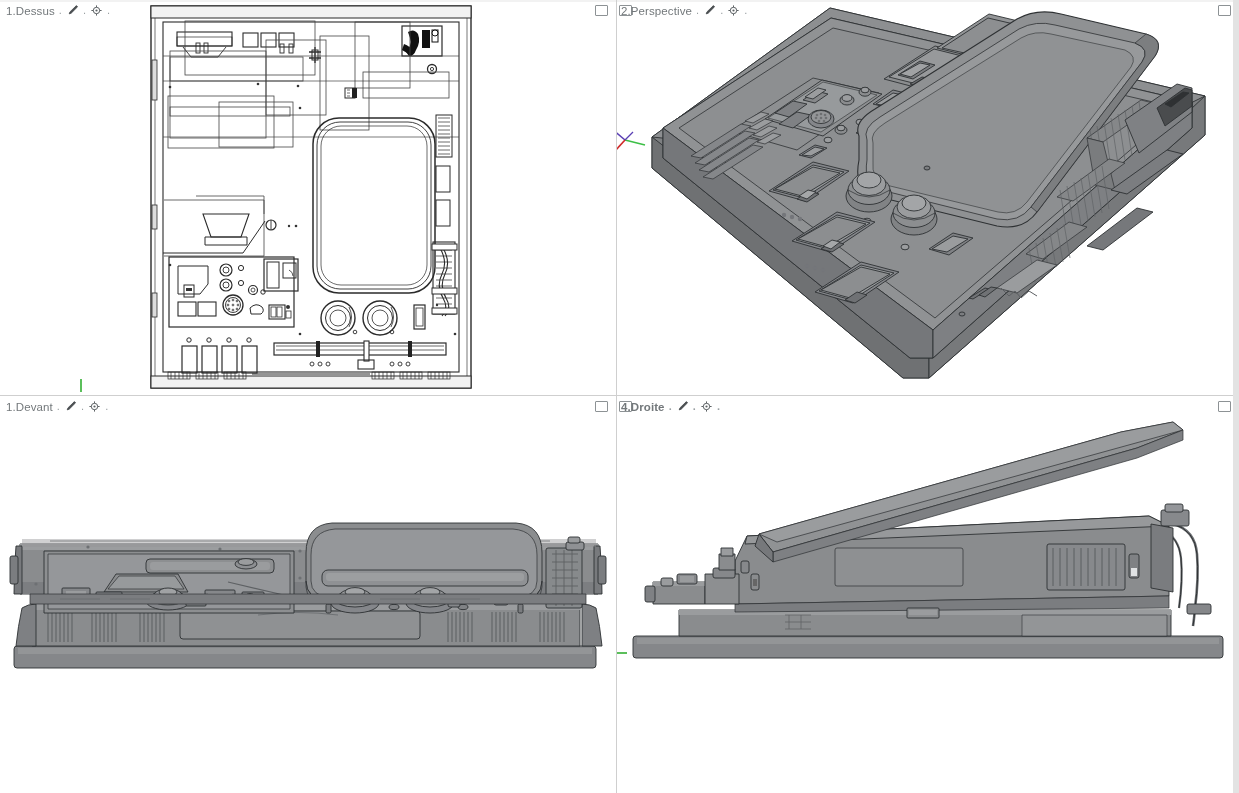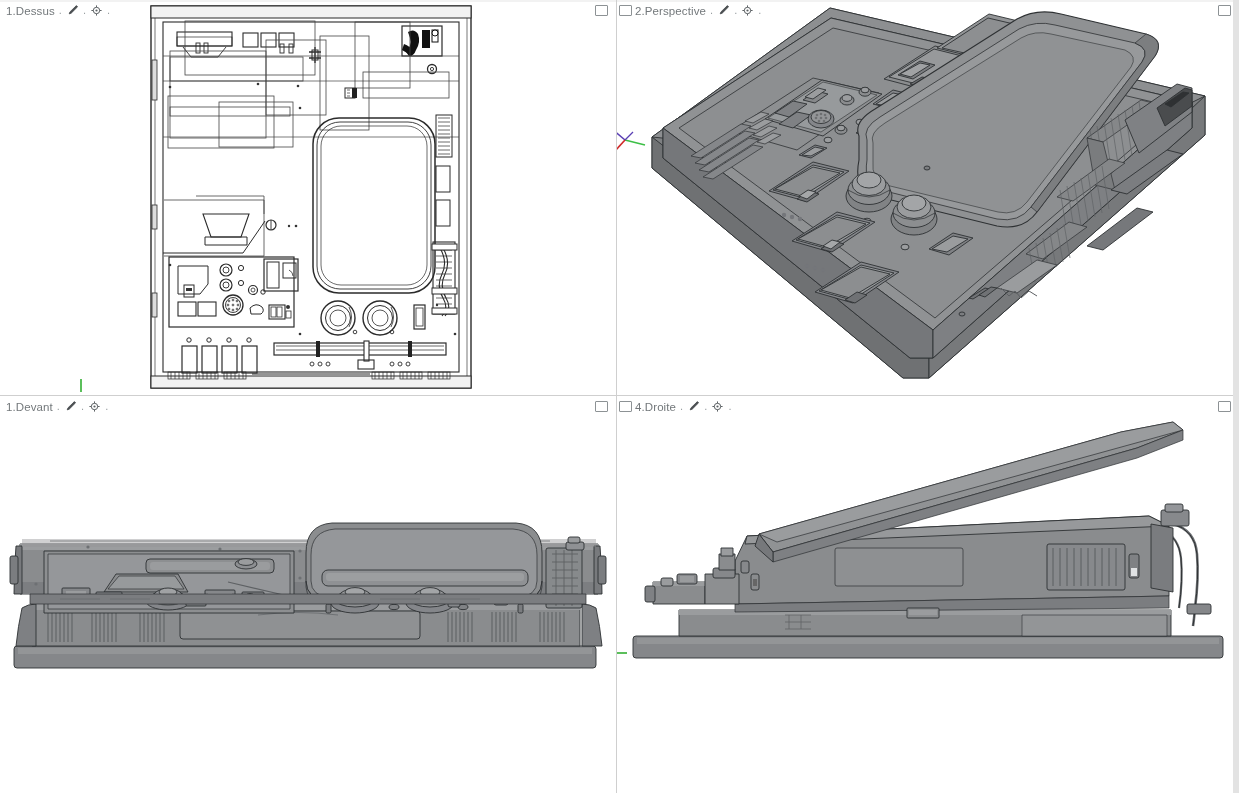--- a/index.html
+++ b/index.html
@@ -6,34 +6,34 @@
   body{width:1239px;height:793px;overflow:hidden;
        font-family:"Liberation Sans","DejaVu Sans",sans-serif;}
 
   #app{position:relative;width:1239px;height:793px;background:#ffffff;}
 
   
   .vp{position:absolute;background:#ffffff;box-sizing:border-box;overflow:hidden;}
   #vp1{left:0;   top:0;   width:617px; height:396px;}
   #vp2{left:617px;top:0;  width:622px; height:396px;}
   #vp3{left:0;   top:396px;width:617px;height:397px;}
-  #vp4{left:617px;top:396px;width:622px;height:397px;}
+  #vp4{left:617px;top:396px;width:622px;height:397px;font-weight:bold;}
 
   
   .sep{position:absolute;background:#cfcfcf;}
   #sep-v{left:616px;top:0;width:1px;height:793px;}
   #sep-h{left:0;top:395px;width:1239px;height:1px;}
   #edge-r{left:1233px;top:0;width:6px;height:793px;background:#e3e3e3;}
   #edge-t{left:0;top:0;width:1239px;height:2px;background:#f2f2f2;}
 
   
   .vp-title{position:absolute;top:4px;left:6px;display:flex;align-items:center;
             gap:3px;font-size:11.5px;color:#7c8083;white-space:nowrap;
             letter-spacing:.1px;z-index:6;}
-  #vp2 .vp-title,#vp4 .vp-title{left:18px;justify-content:space-between;}
+  #vp2 .vp-title,#vp4 .vp-title{left:4px;justify-content:space-between;}
   .vp-name{color:#73787b;font-size:11.5px;}
   .dot-menu{color:#9aa0a3;font-size:11px;line-height:1;padding:0 1px;}
   .icn{display:inline-block;width:13px;height:13px;line-height:0;}
   .icn svg{display:block;}
 
   
   .vp-max{position:absolute;top:5px;width:11px;height:9px;
           border:1.3px solid #8d9295;border-radius:1px;background:#fff;z-index:6;}
   #vp1 .vp-max{right:9px;} #vp3 .vp-max{right:9px;}
   #vp2 .vp-max{right:8px;} #vp4 .vp-max{right:8px;}

